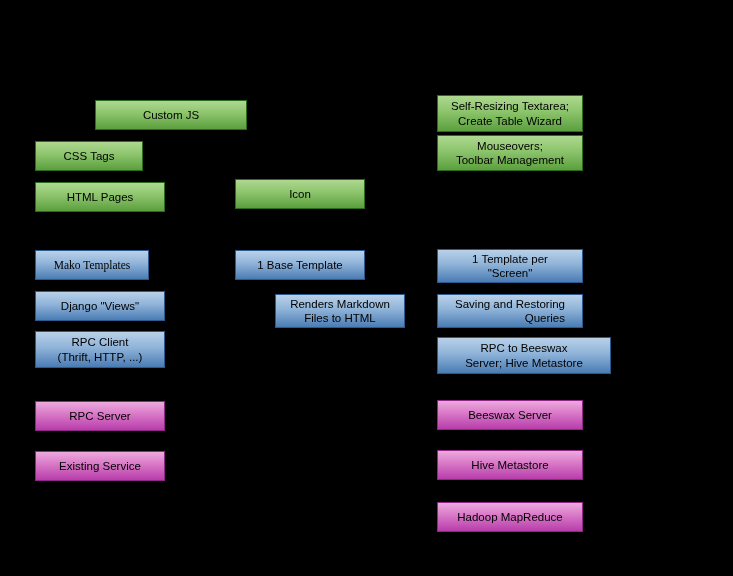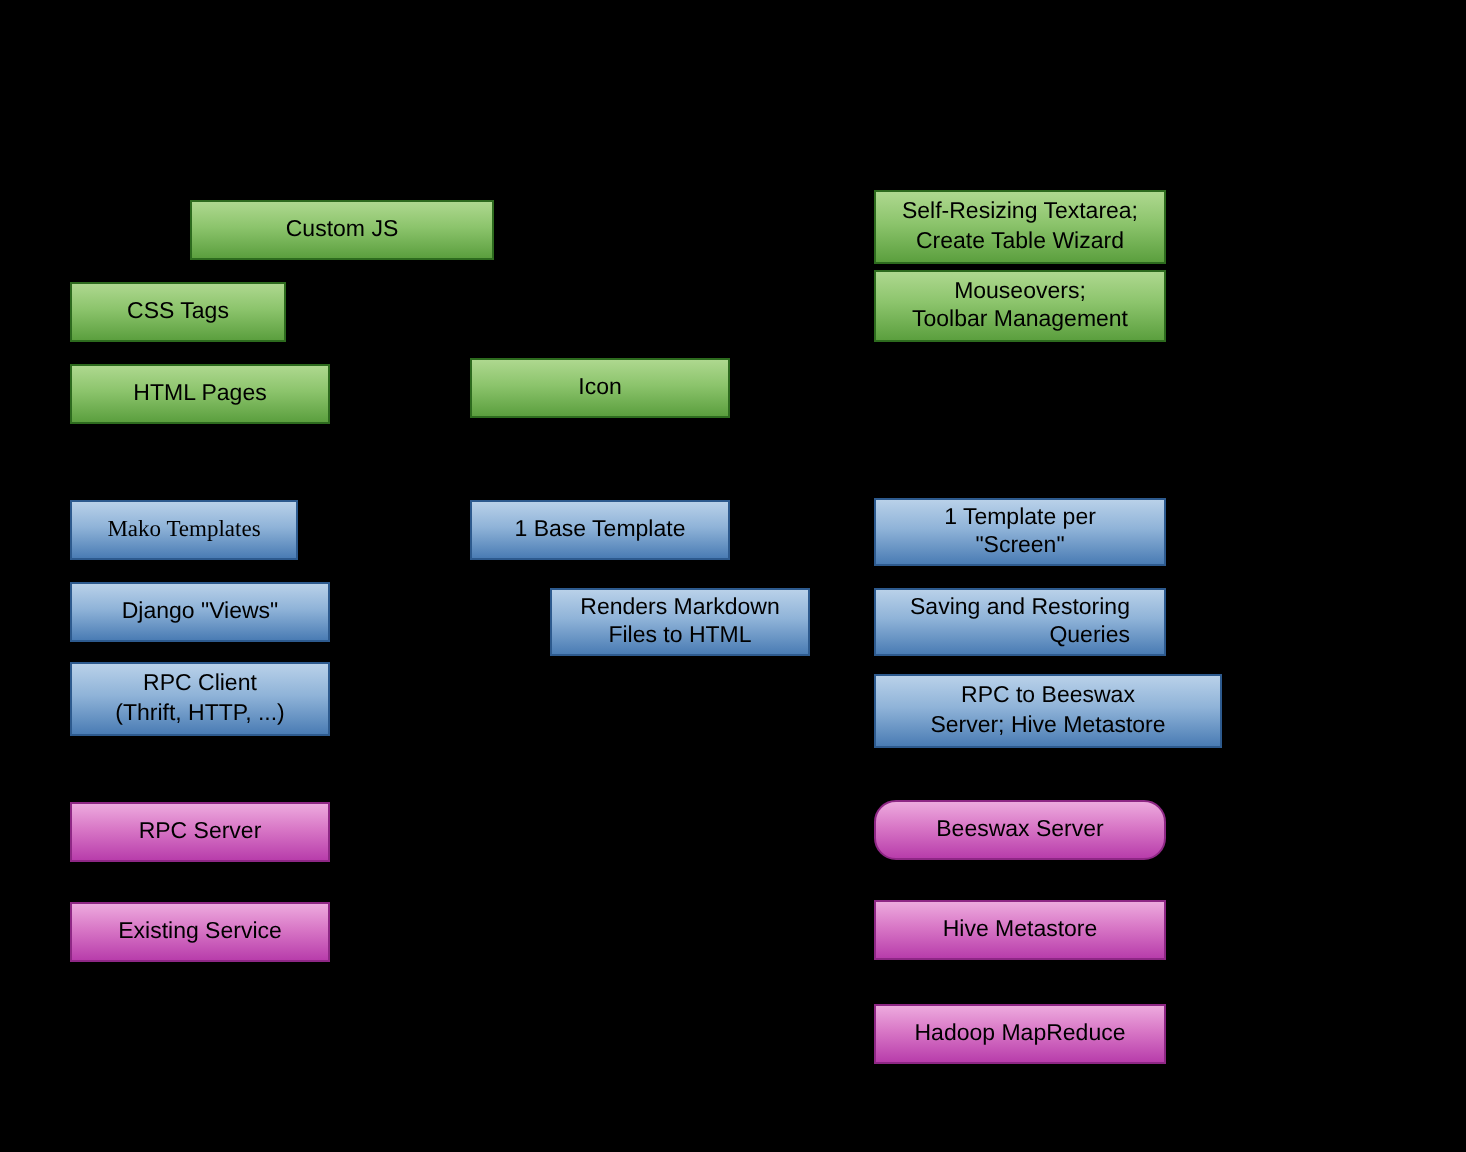--- a/index.html
+++ b/index.html
@@ -68,17 +68,17 @@
   <div class="box green" style="left:437px; top:135px; width:146px; height:36px;">Mouseovers;
 Toolbar Management</div>
 
   <div class="box blue" style="left:437px; top:249px; width:146px; height:34px;">1 Template per
 "Screen"</div>
   <div class="box blue" style="left:437px; top:294px; width:146px; height:34px;text-align:right;">Saving and Restoring
 Queries</div>
   <div class="box blue" style="left:437px; top:337px; width:174px; height:37px;">RPC to Beeswax
 Server; Hive Metastore</div>
 
-  <div class="box magenta" style="left:437px; top:400px; width:146px; height:30px;border-radius:11px;">Beeswax Server</div>
+  <div class="box magenta" style="left:437px; top:400px; width:146px; height:30px;">Beeswax Server</div>
   <div class="box magenta" style="left:437px; top:450px; width:146px; height:30px;">Hive Metastore</div>
   <div class="box magenta" style="left:437px; top:502px; width:146px; height:30px;">Hadoop MapReduce</div>
 
 </div>
 
 </body></html>

